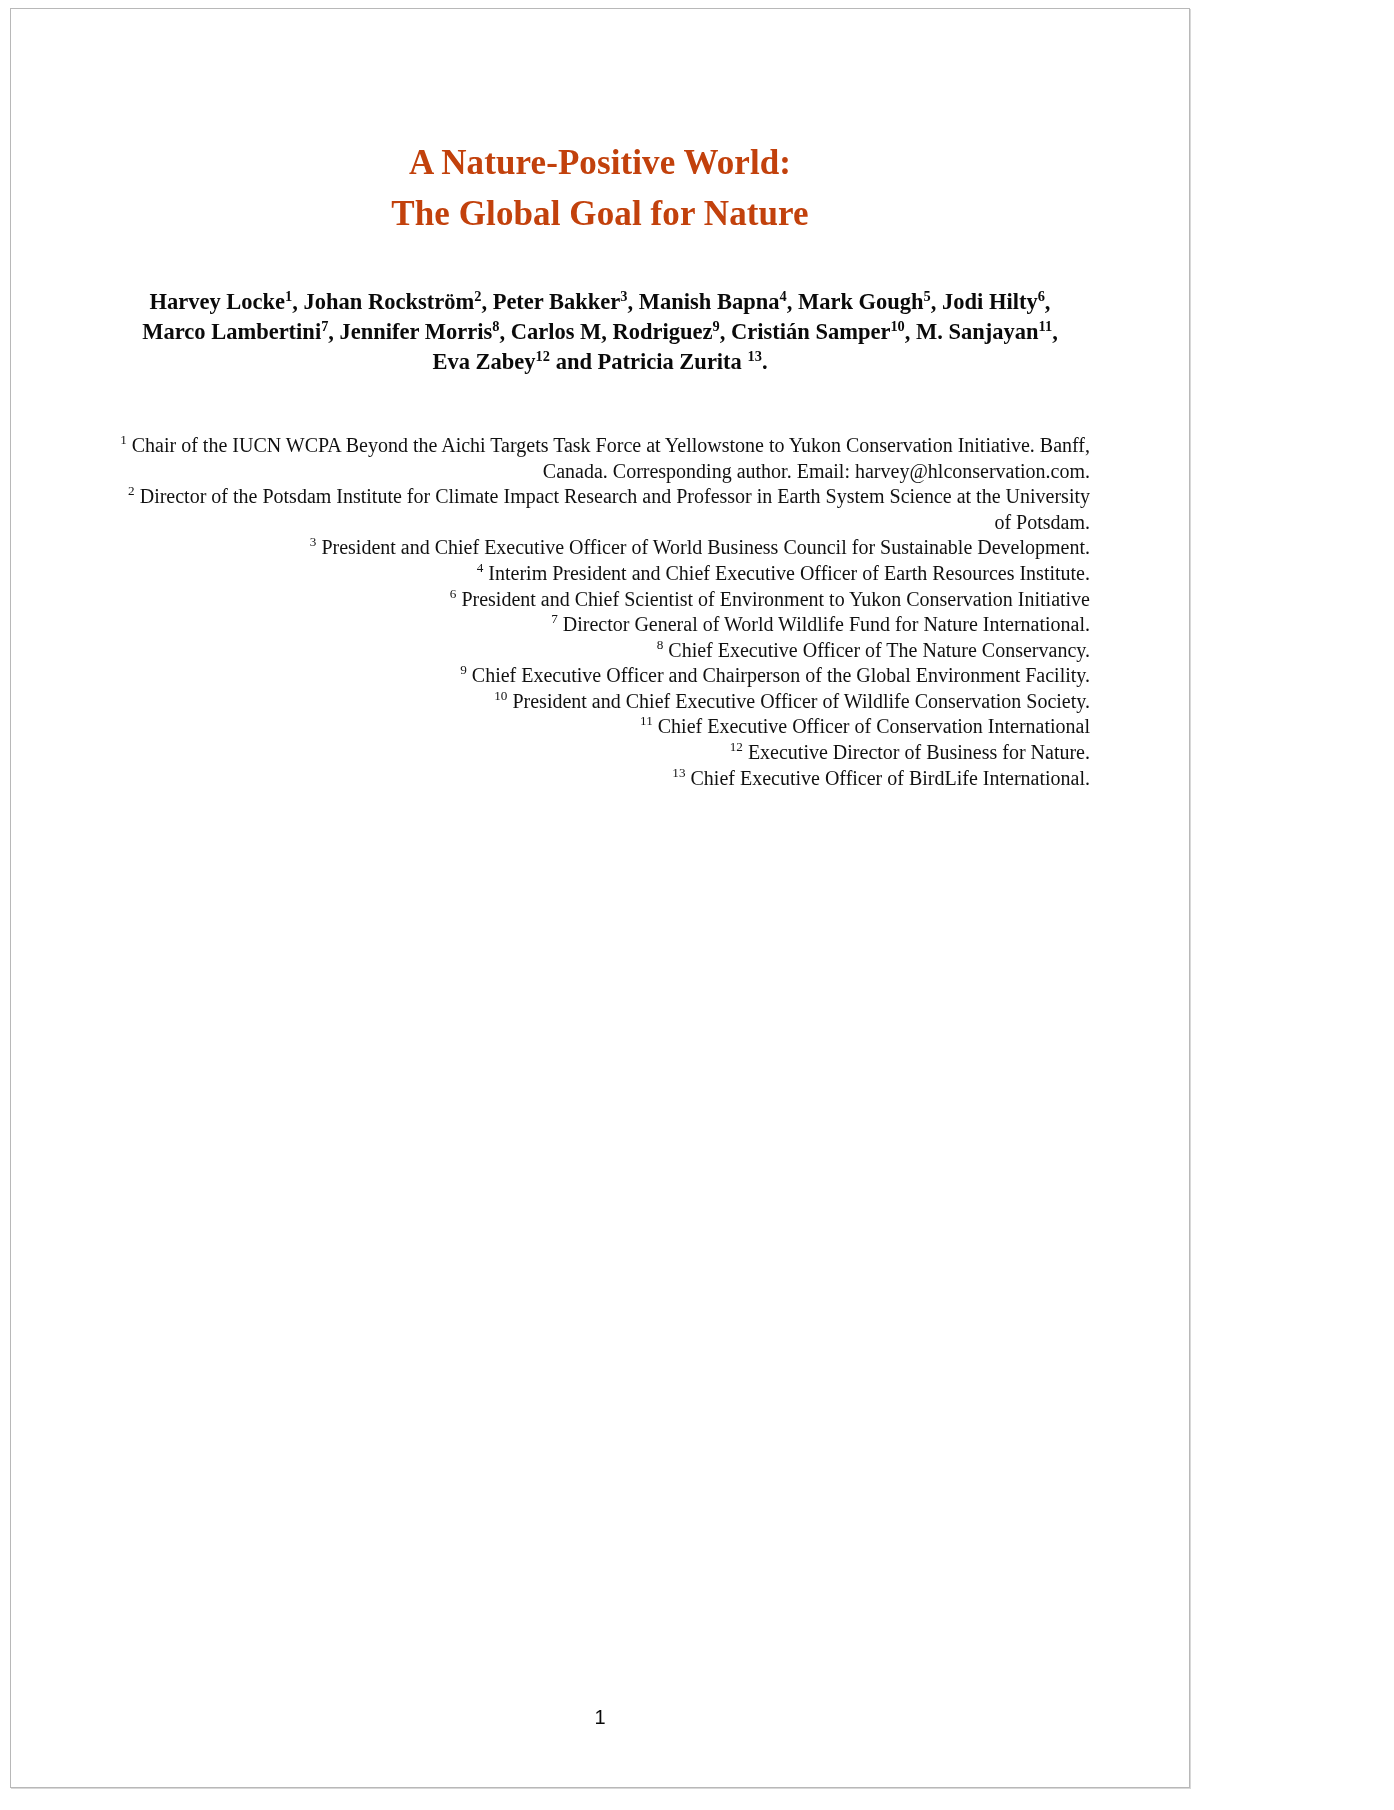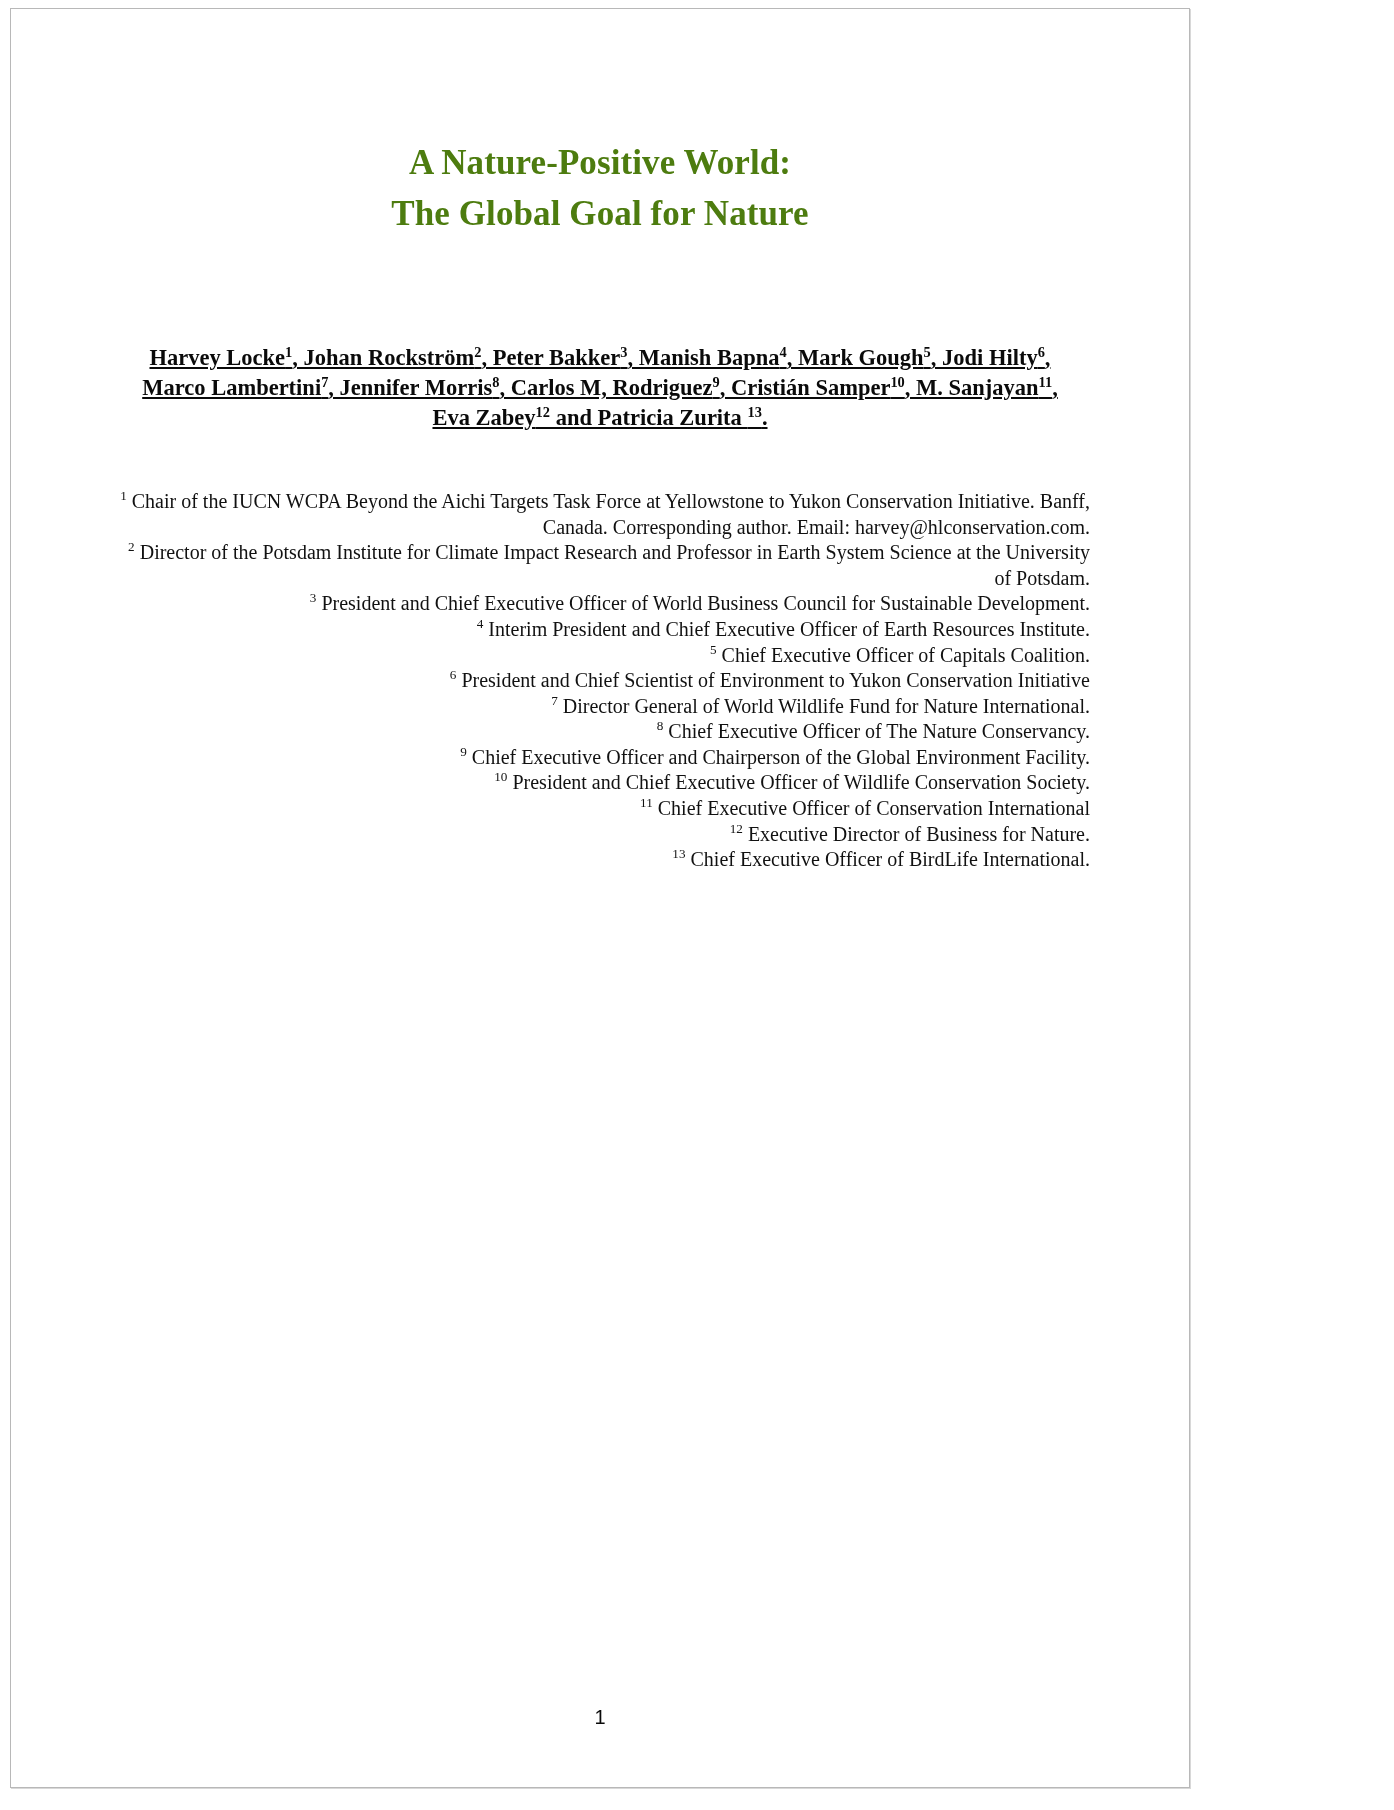--- a/index.html
+++ b/index.html
@@ -46,35 +46,34 @@
 
   
   .title-block {
     text-align: center;
     padding-top: 128px;
   }
 
   .title-line {
     font-size: 35px;
     font-weight: bold;
-    color: #4d7c0f;
+    color: #c2410c;
     line-height: 1.46;
     letter-spacing: 0.1px;
   }
 
   
   .authors-block {
     text-align: center;
-    margin-top: 104px;
+    margin-top: 48px;
     font-size: 22.5px;
     font-weight: bold;
     color: #0a0a0a;
     line-height: 1.33;
     padding: 0 18px;
-    text-decoration: underline;
   }
 
   .authors-block sup {
     font-size: 0.64em;
     vertical-align: super;
     line-height: 0;
   }
 
   
   .affiliations-block {
@@ -122,21 +121,20 @@
         <div class="title-line">The Global Goal for Nature</div>
       </div>
 
       <div class="authors-block">Harvey Locke<sup>1</sup>, Johan Rockström<sup>2</sup>, Peter Bakker<sup>3</sup>, Manish Bapna<sup>4</sup>, Mark Gough<sup>5</sup>, Jodi Hilty<sup>6</sup>, Marco Lambertini<sup>7</sup>, Jennifer Morris<sup>8</sup>, Carlos M, Rodriguez<sup>9</sup>, Cristián Samper<sup>10</sup>, M. Sanjayan<sup>11</sup>, Eva Zabey<sup>12</sup> and Patricia Zurita <sup>13</sup>.</div>
 
       <div class="affiliations-block">
         <p class="affiliation"><sup>1</sup><span> Chair of the IUCN WCPA Beyond the Aichi Targets Task Force at Yellowstone to Yukon Conservation Initiative. Banff, Canada. Corresponding author. Email: harvey@hlconservation.com.</span></p>
         <p class="affiliation"><sup>2</sup><span> Director of the Potsdam Institute for Climate Impact Research and Professor in Earth System Science at the University of Potsdam.</span></p>
         <p class="affiliation"><sup>3</sup><span> President and Chief Executive Officer of World Business Council for Sustainable Development.</span></p>
         <p class="affiliation"><sup>4</sup><span> Interim President and Chief Executive Officer of Earth Resources Institute.</span></p>
-        <p class="affiliation"><sup>5</sup><span> Chief Executive Officer of Capitals Coalition.</span></p>
         <p class="affiliation"><sup>6</sup><span> President and Chief Scientist of Environment to Yukon Conservation Initiative</span></p>
         <p class="affiliation"><sup>7</sup><span> Director General of World Wildlife Fund for Nature International.</span></p>
         <p class="affiliation"><sup>8</sup><span> Chief Executive Officer of The Nature Conservancy.</span></p>
         <p class="affiliation"><sup>9</sup><span> Chief Executive Officer and Chairperson of the Global Environment Facility.</span></p>
         <p class="affiliation"><sup>10</sup><span> President and Chief Executive Officer of Wildlife Conservation Society.</span></p>
         <p class="affiliation"><sup>11</sup><span> Chief Executive Officer of Conservation International</span></p>
         <p class="affiliation"><sup>12</sup><span> Executive Director of Business for Nature.</span></p>
         <p class="affiliation"><sup>13</sup><span> Chief Executive Officer of BirdLife International.</span></p>
       </div>
 

